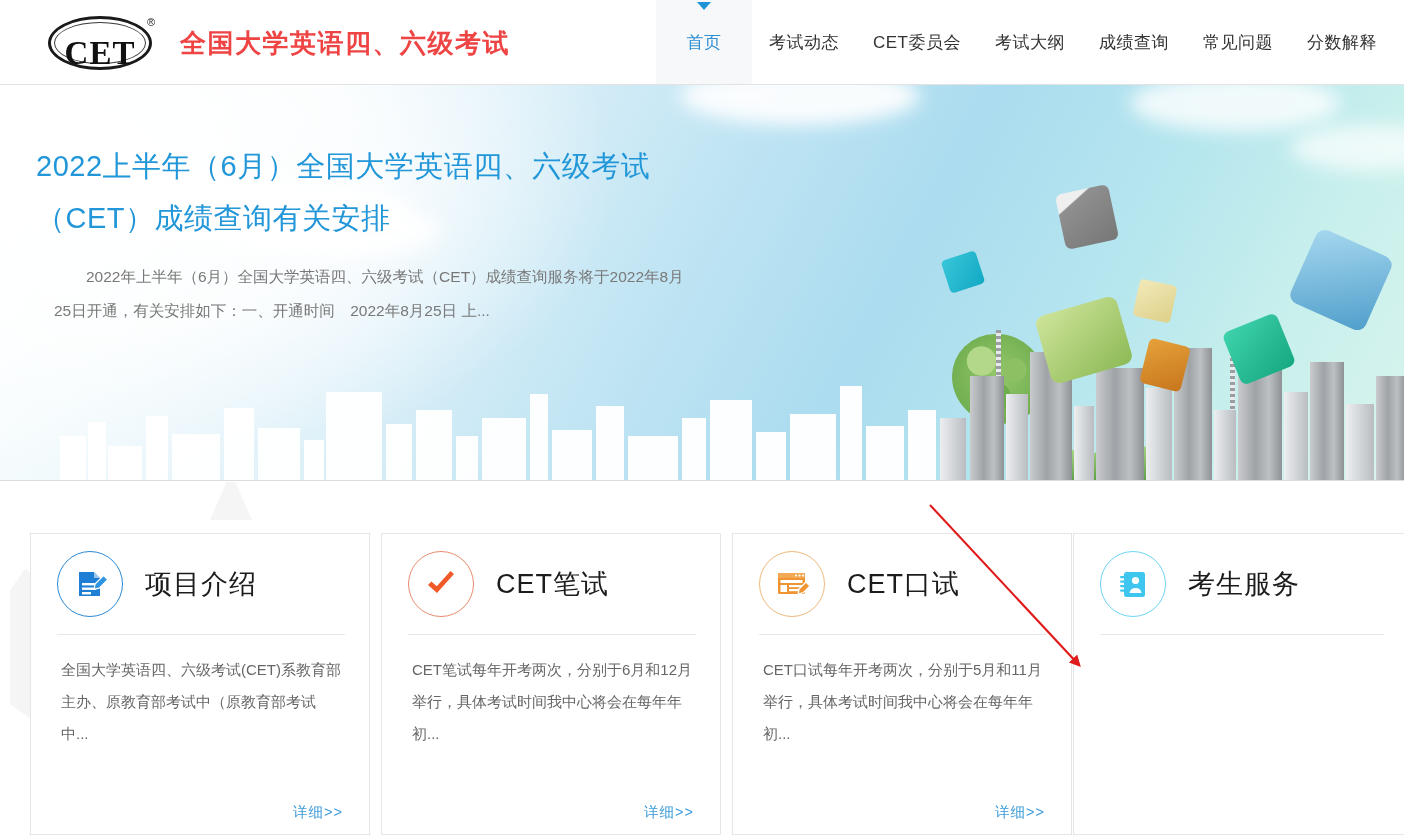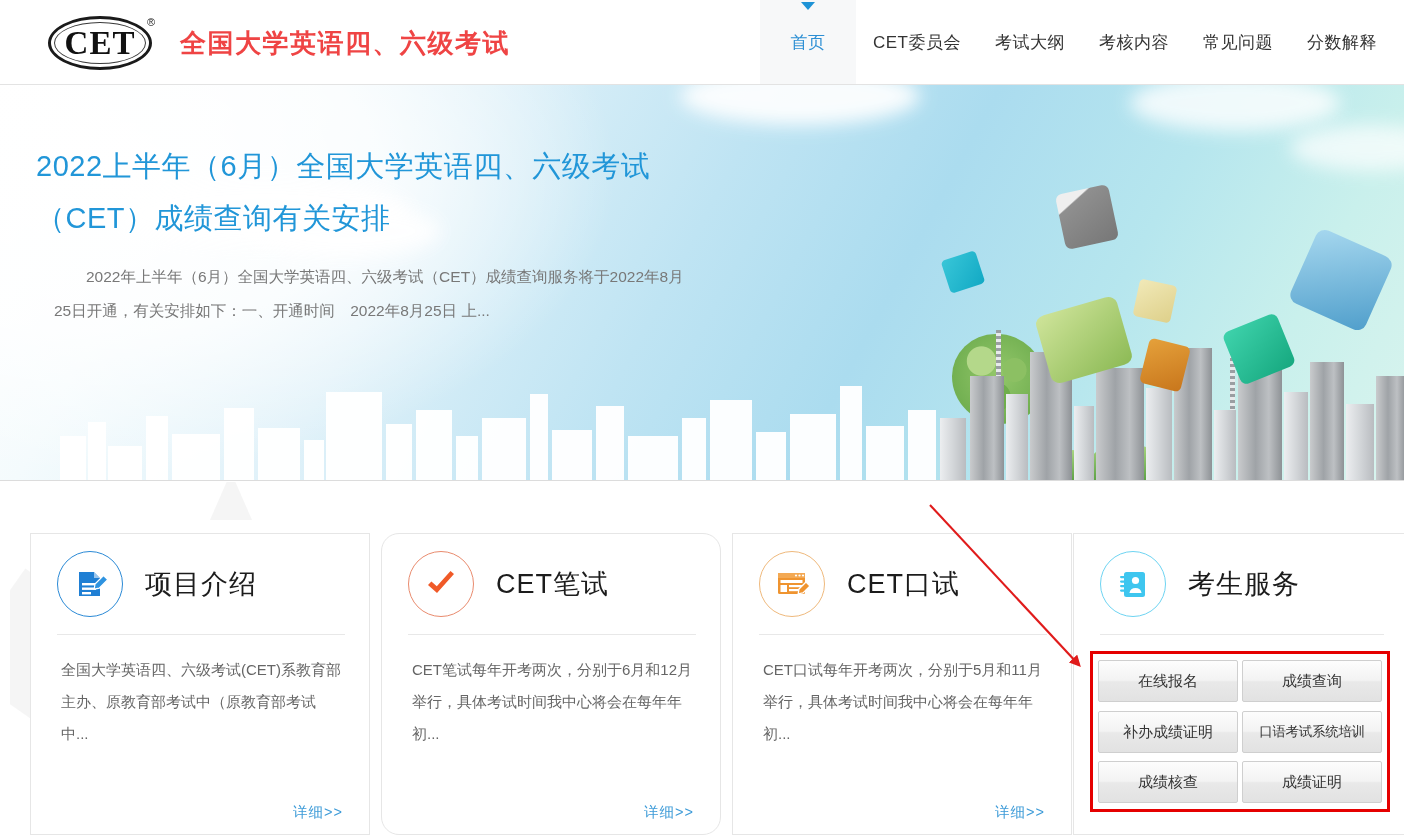--- a/index.html
+++ b/index.html
@@ -54,21 +54,21 @@
   }
   #cet-mark .oval-inner {
     position: absolute;
     left: 6px; top: 8px;
     width: 92px; height: 42px;
     border: 1.5px solid #3b3b3b;
     border-radius: 50%;
   }
   #cet-mark .cet-letters {
     position: absolute;
-    left: 0; top: 2px;
+    left: 0; top: 12px;
     width: 104px; height: 54px;
     line-height: 54px;
     text-align: center;
     font-family: "Liberation Serif", "DejaVu Serif", serif;
     font-size: 33px;
     font-weight: 700;
     letter-spacing: 1px;
     color: #111111;
   }
   #cet-mark .reg-mark {
@@ -296,21 +296,21 @@
   .card {
     position: absolute;
     top: 51px;
     width: 340px;
     height: 302px;
     background: #ffffff;
     border: 1px solid #e6e6e6;
     z-index: 2;
   }
   #card-0 { left: 20px; }
-  #card-1 { left: 371px; border-radius: 18px; }
+  #card-1 { left: 371px; }
   #card-2 { left: 722px; }
   #card-3 { left: 1063px; width: 335px; }
 
   .card-head {
     position: relative;
     height: 100px;
     display: flex;
     align-items: center;
     padding-left: 26px;
   }
@@ -411,27 +411,30 @@
       </div>
       <div id="site-title">全国大学英语四、六级考试</div>
     </div>
 
     <nav id="nav">
       <div class="nav-item active">
         <div id="nav-arrow"></div>
         <span>首页</span>
       </div>
       <div class="nav-item">
+        <span>考试动态</span>
+      </div>
+      <div class="nav-item">
         <span>CET委员会</span>
       </div>
       <div class="nav-item">
         <span>考试大纲</span>
       </div>
       <div class="nav-item">
-        <span>考核内容</span>
+        <span>成绩查询</span>
       </div>
       <div class="nav-item">
         <span>常见问题</span>
       </div>
       <div class="nav-item">
         <span>分数解释</span>
       </div>
     </nav>
   </div>
 
@@ -594,28 +597,20 @@
             <rect x="7" y="21" width="7" height="2.2" rx="1.1" fill="#3ec6ef"></rect>
             <rect x="7" y="25.5" width="7" height="2.2" rx="1.1" fill="#3ec6ef"></rect>
             <circle cx="22.5" cy="16.5" r="3.6" fill="#ffffff"></circle>
             <path d="M16.4 29 a6.2 6.2 0 0 1 12.2 0 z" fill="#ffffff"></path>
           </svg>
         </div>
         <div class="card-title">考生服务</div>
       </div>
       <div class="card-sep"></div>
 
-      <div id="service-box">
-        <div class="svc-btn">在线报名</div>
-        <div class="svc-btn">成绩查询</div>
-        <div class="svc-btn">补办成绩证明</div>
-        <div class="svc-btn small">口语考试系统培训</div>
-        <div class="svc-btn">成绩核查</div>
-        <div class="svc-btn">成绩证明</div>
-      </div>
     </div>
   </div>
 
   <svg id="annotation-arrow">
     <defs>
       <marker id="arrowhead" markerWidth="5.5" markerHeight="5.5" refX="4.2" refY="2.75" orient="auto">
         <polygon points="0 0, 5.5 2.75, 0 5.5" fill="#e01b1b"></polygon>
       </marker>
     </defs>
     <line x1="930" y1="505" x2="1079" y2="665" stroke="#e01b1b" stroke-width="2.1" marker-end="url(#arrowhead)"></line>

